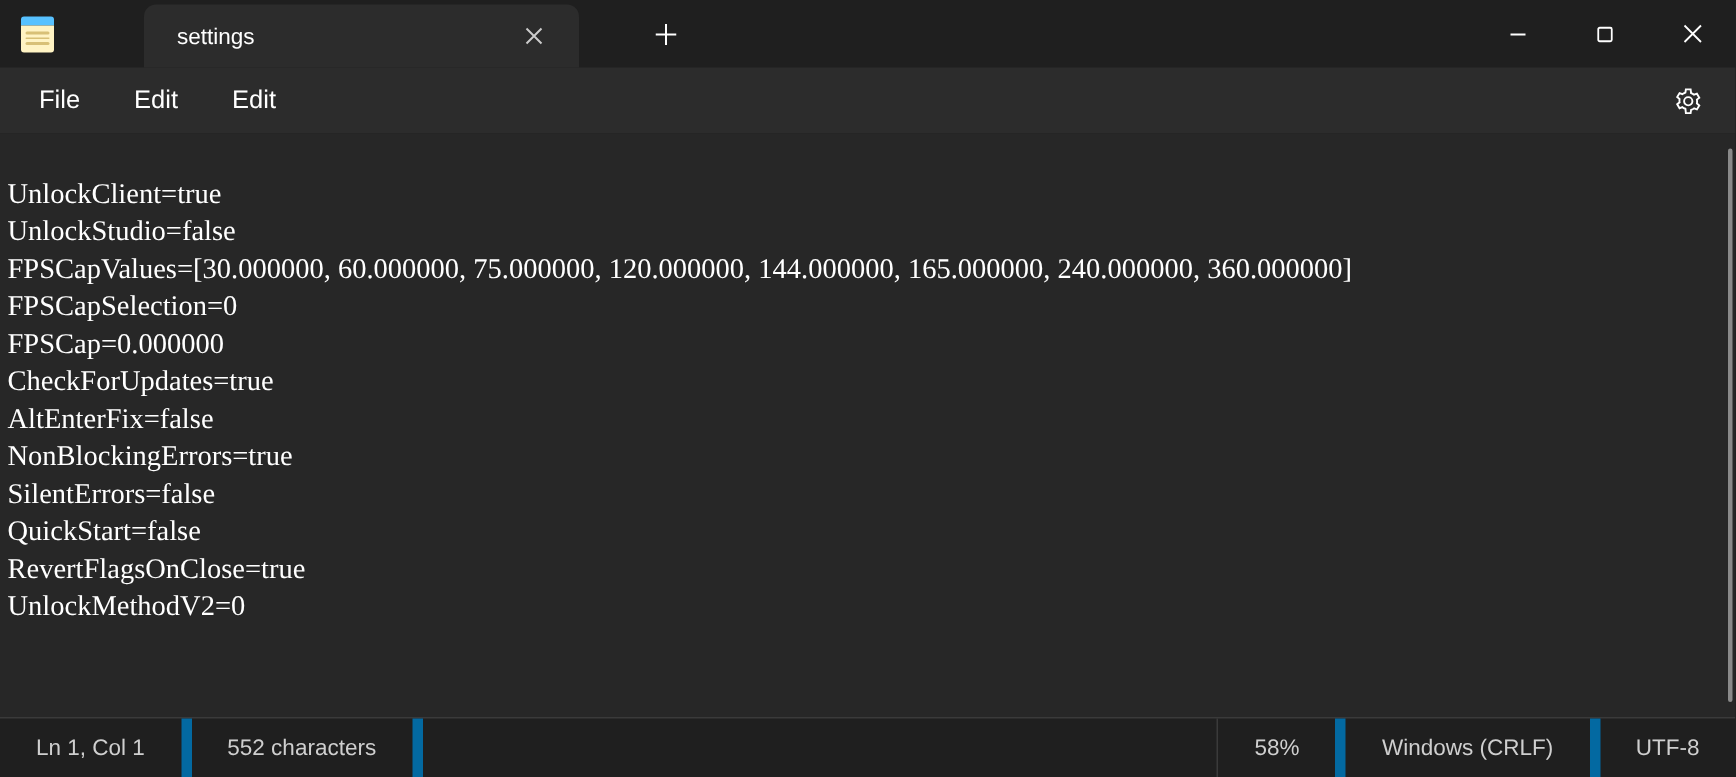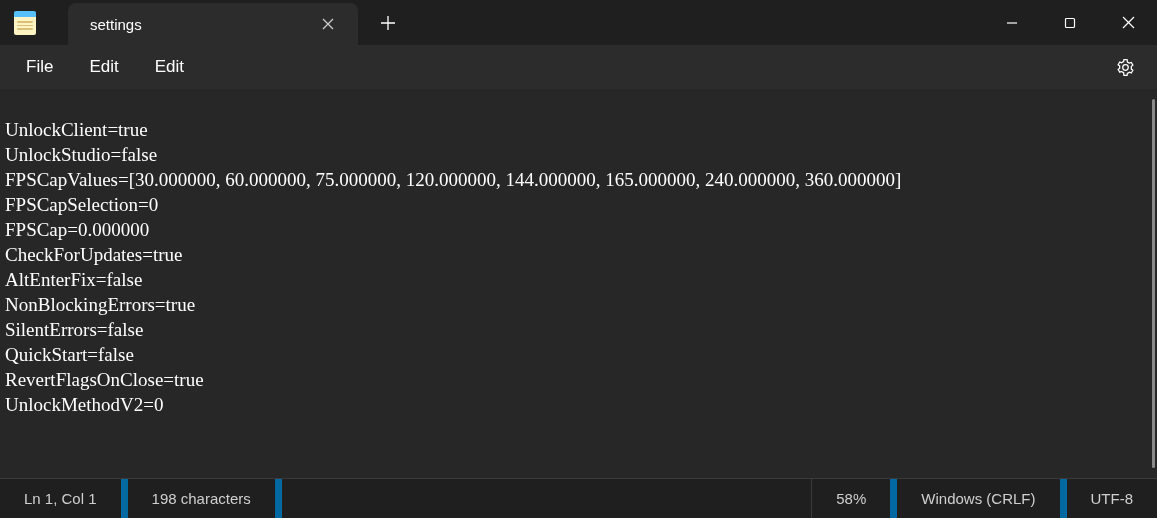--- a/index.html
+++ b/index.html
@@ -11,20 +11,21 @@
       color: #ffffff;
       overflow: hidden;
       display: flex;
       flex-direction: column;
     }
     .titlebar {
       height: 45px;
       background: #1f1f1f;
       display: flex;
       align-items: stretch;
+      gap: 28px;
     }
     .app-icon {
       width: 50px;
       display: flex;
       align-items: center;
       justify-content: center;
     }
     .notepad-icon {
       width: 22px;
       height: 24px;
@@ -251,18 +252,18 @@
 QuickStart=false
 RevertFlagsOnClose=true
 UnlockMethodV2=0</div>
   <div class="scrollbar-track">
     <div class="scrollbar-thumb"></div>
   </div>
 </div>
 
 <div class="statusbar">
   <div class="status-cell">Ln 1, Col 1</div>
-  <div class="status-cell">198 characters</div>
+  <div class="status-cell">552 characters</div>
   <div class="status-spacer"></div>
   <div class="status-cell">58%</div>
   <div class="status-cell">Windows (CRLF)</div>
   <div class="status-cell noborder">UTF-8</div>
 </div>
 
 </body></html>

